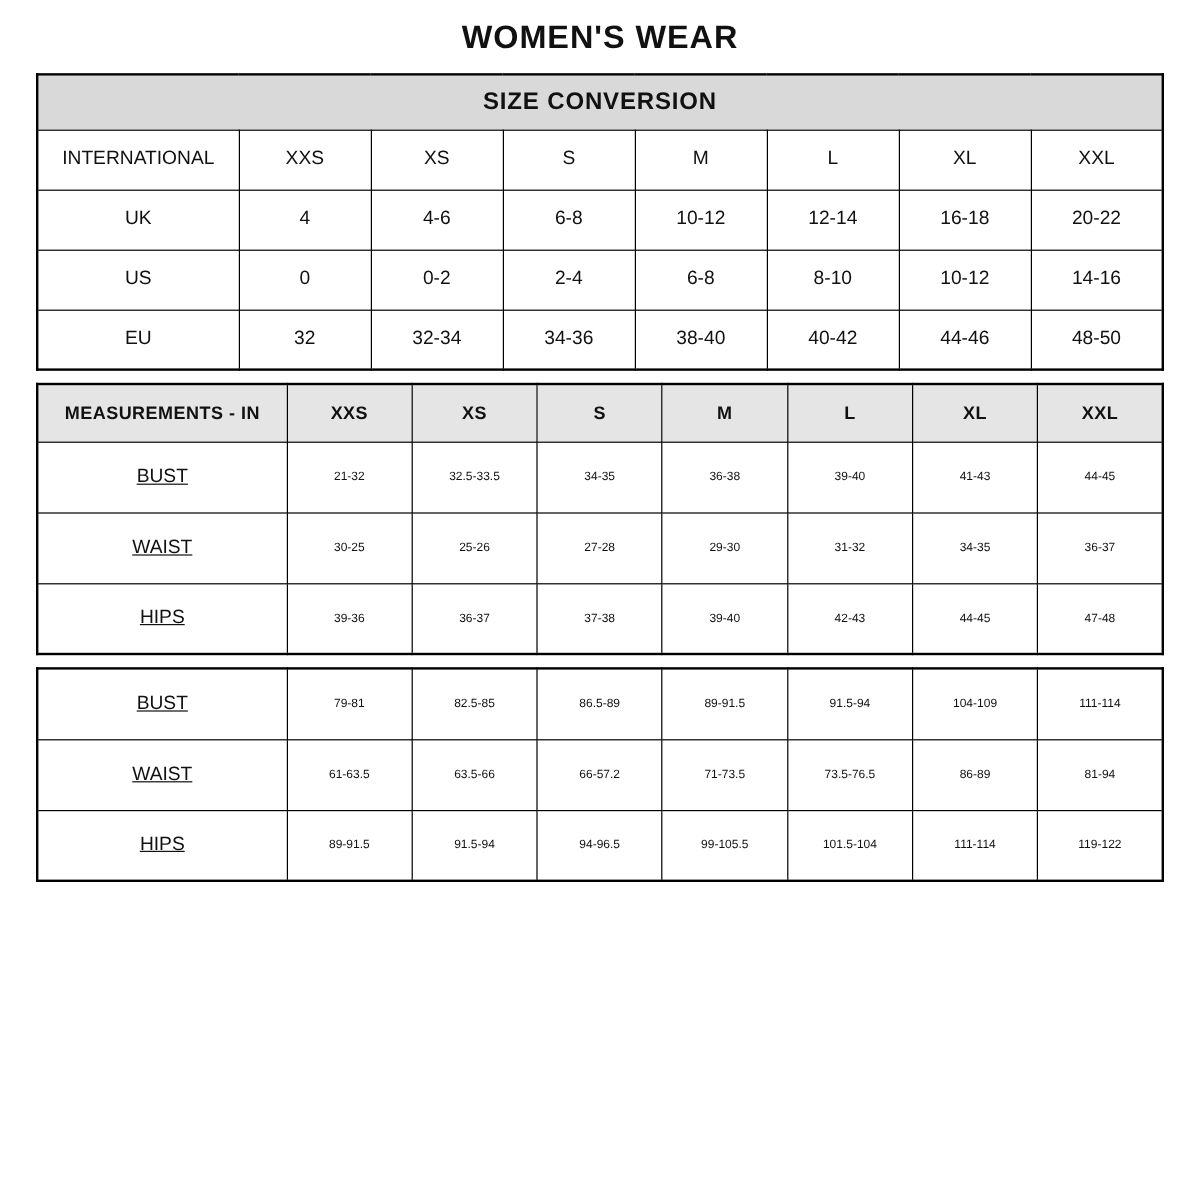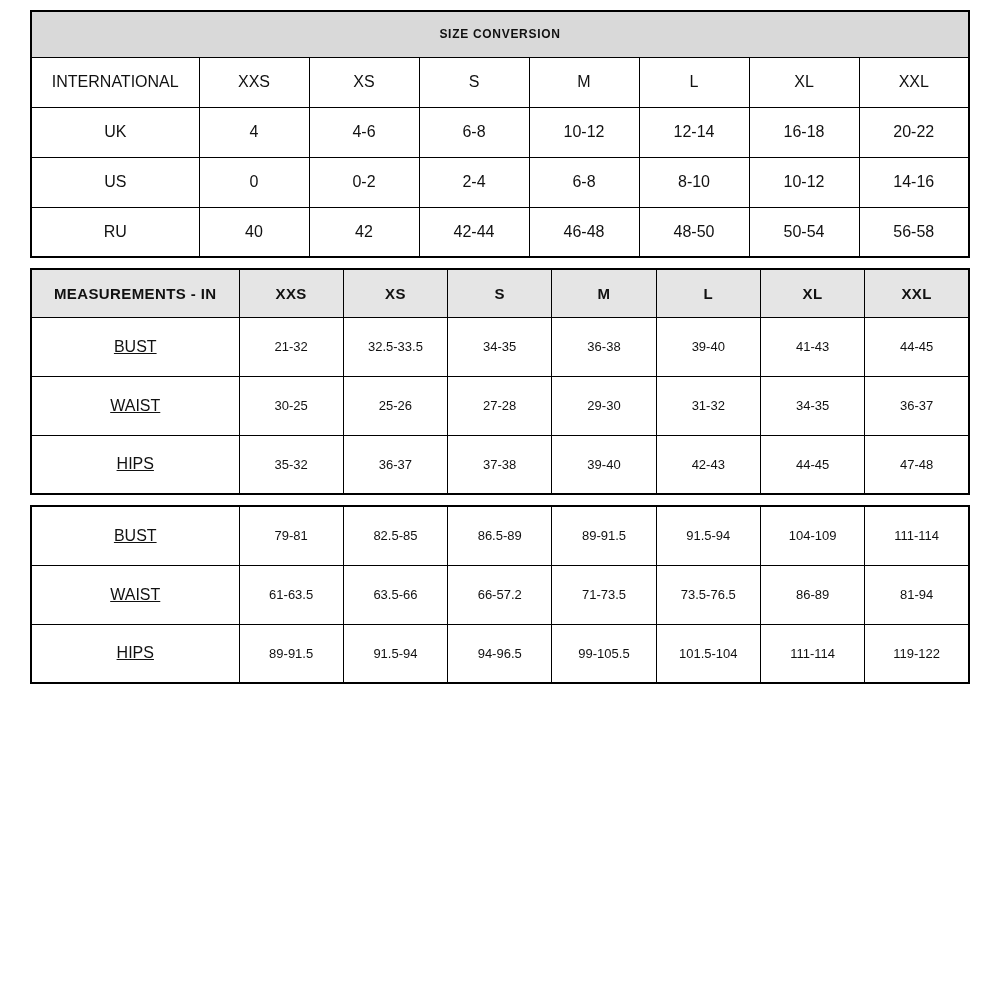--- a/index.html
+++ b/index.html
@@ -39,53 +39,54 @@
     padding: 0 4px;
     overflow: hidden;
   }
   
   .t1 col.c0 { width: 168px; }
   .tm col.c0 { width: 208px; }
   
   .banner {
     background: #d9d9d9;
     height: 46px;
-    font-size: 12px;
+    font-size: 20px;
     font-weight: 700;
     letter-spacing: 0.7px;
   }
   .t1 td {
     height: 50px;
     font-size: 16px;
     font-weight: 400;
     margin-top: 44px;
   }
   
   .tm th {
     background: #e5e5e5;
     height: 48px;
     font-size: 15px;
     font-weight: 700;
     letter-spacing: 0.4px;
   }
   .tm td {
     height: 59px;
-    font-size: 13px;
+    font-size: 10px;
     font-weight: 400;
   }
   .tm td.rowlabel {
     font-size: 16px;
     text-decoration: underline;
   }
 </style>
 </head>
 <body>
 
 <main class="page">
 
+  <h1 class="title">WOMEN'S WEAR</h1>
 
   <table class="tbl t1">
     <colgroup>
         <col class="c0">
         <col span="7">
       </colgroup>
     <tbody>
       <tr>
         <th class="banner" colspan="8">SIZE CONVERSION</th>
       </tr>
@@ -113,28 +114,28 @@
         <td>US</td>
         <td>0</td>
         <td>0-2</td>
         <td>2-4</td>
         <td>6-8</td>
         <td>8-10</td>
         <td>10-12</td>
         <td>14-16</td>
       </tr>
       <tr>
-        <td>RU</td>
-        <td>40</td>
-        <td>42</td>
-        <td>42-44</td>
-        <td>46-48</td>
+        <td>EU</td>
+        <td>32</td>
+        <td>32-34</td>
+        <td>34-36</td>
+        <td>38-40</td>
+        <td>40-42</td>
+        <td>44-46</td>
         <td>48-50</td>
-        <td>50-54</td>
-        <td>56-58</td>
       </tr>
     </tbody>
   </table>
 
   <table class="tbl tm">
     <colgroup>
         <col class="c0">
         <col span="7">
       </colgroup>
     <tbody>
@@ -163,21 +164,21 @@
         <td>30-25</td>
         <td>25-26</td>
         <td>27-28</td>
         <td>29-30</td>
         <td>31-32</td>
         <td>34-35</td>
         <td>36-37</td>
       </tr>
       <tr>
         <td class="rowlabel">HIPS</td>
-        <td>35-32</td>
+        <td>39-36</td>
         <td>36-37</td>
         <td>37-38</td>
         <td>39-40</td>
         <td>42-43</td>
         <td>44-45</td>
         <td>47-48</td>
       </tr>
     </tbody>
   </table>
 

